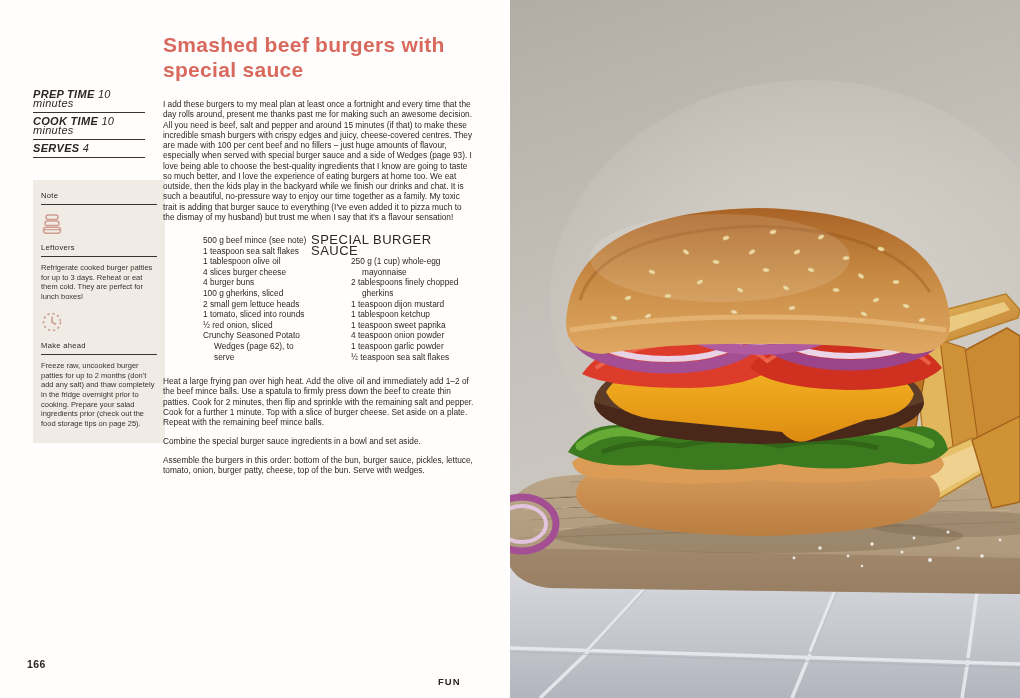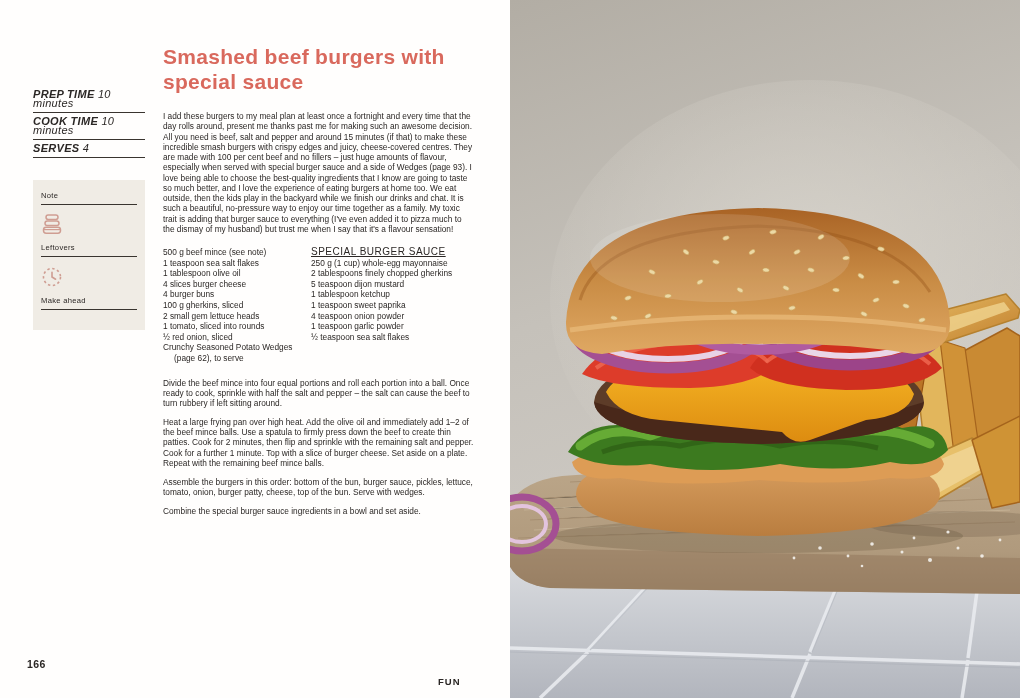--- a/index.html
+++ b/index.html
@@ -8,38 +8,38 @@
     font-family:"Liberation Sans","DejaVu Sans",sans-serif;color:#2b2725;
     overflow:hidden;-webkit-font-smoothing:antialiased;
   }
   .left-page{position:absolute;left:0;top:0;width:510px;height:698px;background:#fffefd;}
 
   
   .sidebar{position:absolute;left:33px;top:86px;width:112px;}
   .meta-row{font-size:11px;line-height:9px;padding:4px 0 4px;border-bottom:1.4px solid #39342f;letter-spacing:.3px;font-style:italic;}
   .meta-label{font-weight:700;}
   .meta-value{font-weight:400;}
-  .note-box{background:#f0ece5;margin-top:22px;padding:9px 8px 14px;width:112px;box-sizing:border-box;}
+  .note-box{background:#f0ece5;margin-top:22px;padding:9px 8px 14px;width:132px;box-sizing:border-box;}
   .side-heading{font-size:7.6px;letter-spacing:.3px;margin-top:2px;}
   .side-rule{height:1px;background:#39342f;margin:4px 0 6px;}
   .side-body{font-size:7.5px;line-height:9.7px;color:#39332e;}
   .side-icon{margin:9px 0 4px;}
 
   
-  .main-col{position:absolute;left:163px;top:44px;width:312px;}
+  .main-col{position:absolute;left:163px;top:32px;width:312px;}
   .recipe-title{
     color:#d9695d;font-size:21px;line-height:25px;font-weight:700;
     letter-spacing:.3px;margin:0 0 17px 0;
   }
   .intro{font-size:8.3px;line-height:10.25px;margin:0 0 13px 0;}
   .ingredients{display:flex;margin:0 0 14px 0;}
   .ing-col-main{width:148px;flex:0 0 148px;}
   .ing-col-sauce{width:164px;flex:1;padding-left:0;}
-  .ing-item{font-size:8.3px;line-height:10.6px;padding-left:11px;text-indent:-11px;}
-  .sauce-heading{font-size:10px;line-height:10.6px;letter-spacing:.5px;text-decoration:underline;}
+  .ing-item{font-size:8.3px;line-height:10.6px;padding-left:11px;text-indent:-11px;margin-left:40px;}
+  .sauce-heading{font-size:13px;line-height:10.6px;letter-spacing:.5px;}
   .method-para{font-size:8.3px;line-height:10.25px;margin:0 0 8.5px 0;}
 
   
   .folio{position:absolute;left:27px;bottom:28px;font-size:10.5px;font-weight:700;letter-spacing:.4px;}
   .section-label{position:absolute;left:438px;bottom:11px;font-size:9.5px;font-weight:700;letter-spacing:1px;margin-top:40px;}
 
   
   .photo{position:absolute;left:510px;top:0;width:510px;height:698px;}
   .photo svg{display:block;}
 </style>
@@ -69,29 +69,31 @@
       <div class="side-icon">
         <svg width="22" height="21" viewBox="0 0 22 21" fill="none">
           <rect x="5" y="1" width="12" height="4.4" rx="2.2" stroke="#cf9d92" stroke-width="1.5"></rect>
           <rect x="4" y="7" width="14" height="4.6" rx="2.3" stroke="#cf9d92" stroke-width="1.5"></rect>
           <rect x="2.5" y="13.2" width="17" height="6" rx="2.6" stroke="#cf9d92" stroke-width="1.5"></rect>
           <line x1="3" y1="15.6" x2="19.5" y2="15.6" stroke="#cf9d92" stroke-width="1.2"></line>
         </svg>
       </div>
       <div class="side-heading">Leftovers</div>
       <div class="side-rule"></div>
+      <div class="side-body">Refrigerate cooked burger patties for up to 3 days. Reheat or eat them cold. They are perfect for lunch boxes!</div>
 
       <div class="side-icon">
         <svg width="22" height="22" viewBox="0 0 22 22" fill="none">
           <circle cx="11" cy="11" r="8.5" stroke="#cf9d92" stroke-width="1.6" stroke-dasharray="2.4 2.6"></circle>
           <path d="M11 6.2 V11 L14.6 13.2" stroke="#cf9d92" stroke-width="1.6" stroke-linecap="round"></path>
         </svg>
       </div>
       <div class="side-heading">Make ahead</div>
       <div class="side-rule"></div>
+      <div class="side-body">Freeze raw, uncooked burger patties for up to 2 months (don't add any salt) and thaw completely in the fridge overnight prior to cooking. Prepare your salad ingredients prior (check out the food storage tips on page 25).</div>
     </div>
   </div>
 
   <div class="main-col">
     <h1 class="recipe-title">Smashed beef burgers with special sauce</h1>
     <p class="intro">I add these burgers to my meal plan at least once a fortnight and every time that the day rolls around, present me thanks past me for making such an awesome decision. All you need is beef, salt and pepper and around 15 minutes (if that) to make these incredible smash burgers with crispy edges and juicy, cheese-covered centres. They are made with 100 per cent beef and no fillers – just huge amounts of flavour, especially when served with special burger sauce and a side of Wedges (page 93). I love being able to choose the best-quality ingredients that I know are going to taste so much better, and I love the experience of eating burgers at home too. We eat outside, then the kids play in the backyard while we finish our drinks and chat. It is such a beautiful, no-pressure way to enjoy our time together as a family. My toxic trait is adding that burger sauce to everything (I've even added it to pizza much to the dismay of my husband) but trust me when I say that it's a flavour sensation!</p>
 
     <div class="ingredients">
       <div class="ing-col-main">
           <div class="ing-item">500 g beef mince (see note)</div>
@@ -103,34 +105,33 @@
           <div class="ing-item">2 small gem lettuce heads</div>
           <div class="ing-item">1 tomato, sliced into rounds</div>
           <div class="ing-item">½ red onion, sliced</div>
           <div class="ing-item">Crunchy Seasoned Potato Wedges (page 62), to serve</div>
         </div>
       <div class="ing-col-sauce">
         <div class="sauce-heading">SPECIAL BURGER SAUCE</div>
         <div>
             <div class="ing-item">250 g (1 cup) whole-egg mayonnaise</div>
             <div class="ing-item">2 tablespoons finely chopped gherkins</div>
-            <div class="ing-item">5 teaspoon dijon mustard</div>
+            <div class="ing-item">1 teaspoon dijon mustard</div>
             <div class="ing-item">1 tablespoon ketchup</div>
             <div class="ing-item">1 teaspoon sweet paprika</div>
             <div class="ing-item">4 teaspoon onion powder</div>
             <div class="ing-item">1 teaspoon garlic powder</div>
             <div class="ing-item">½ teaspoon sea salt flakes</div>
           </div>
       </div>
     </div>
 
-    <p class="method-para">Divide the beef mince into four equal portions and roll each portion into a ball. Once ready to cook, sprinkle with half the salt and pepper – the salt can cause the beef to turn rubbery if left sitting around.</p>
     <p class="method-para">Heat a large frying pan over high heat. Add the olive oil and immediately add 1–2 of the beef mince balls. Use a spatula to firmly press down the beef to create thin patties. Cook for 2 minutes, then flip and sprinkle with the remaining salt and pepper. Cook for a further 1 minute. Top with a slice of burger cheese. Set aside on a plate. Repeat with the remaining beef mince balls.</p>
+    <p class="method-para">Combine the special burger sauce ingredients in a bowl and set aside.</p>
     <p class="method-para">Assemble the burgers in this order: bottom of the bun, burger sauce, pickles, lettuce, tomato, onion, burger patty, cheese, top of the bun. Serve with wedges.</p>
-    <p class="method-para">Combine the special burger sauce ingredients in a bowl and set aside.</p>
   </div>
 
   <div class="folio">166</div>
   <div class="section-label">FUN</div>
 </div>
 
 <div class="photo" role="img" aria-label="Smashed beef cheeseburger with red onion, tomato, lettuce and special sauce next to crunchy potato wedges on a wooden board on white tiles">
   <svg width="510" height="698" viewBox="0 0 510 698">
     <defs>
       <linearGradient id="wall" x1="0" y1="0" x2="0.25" y2="1">

